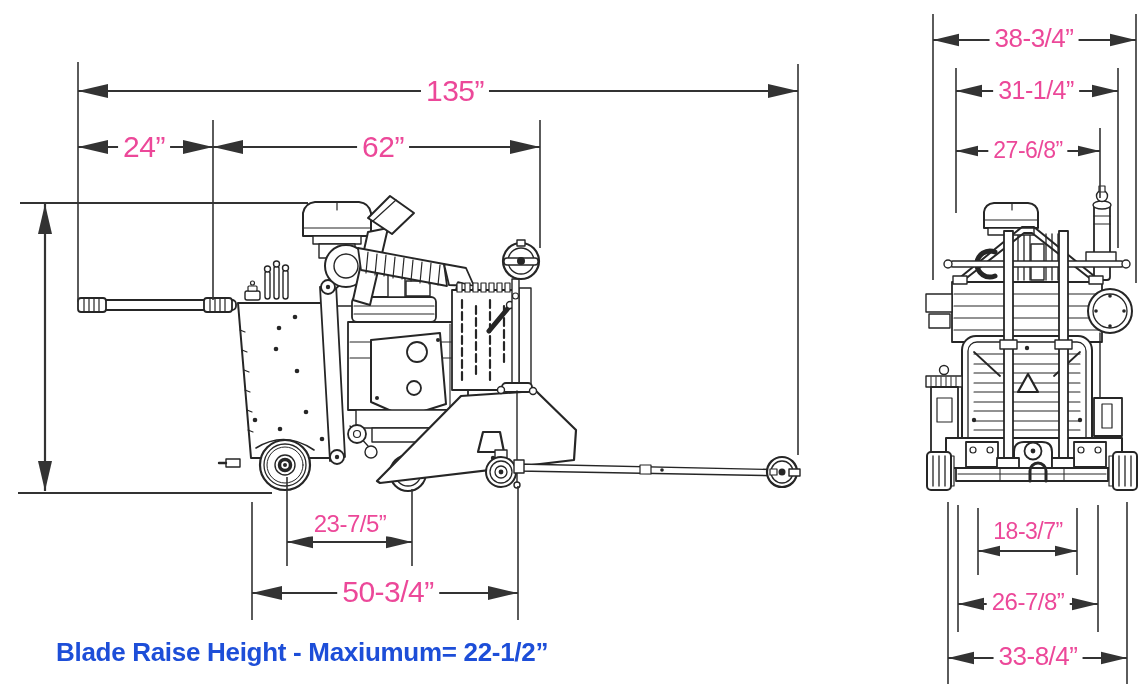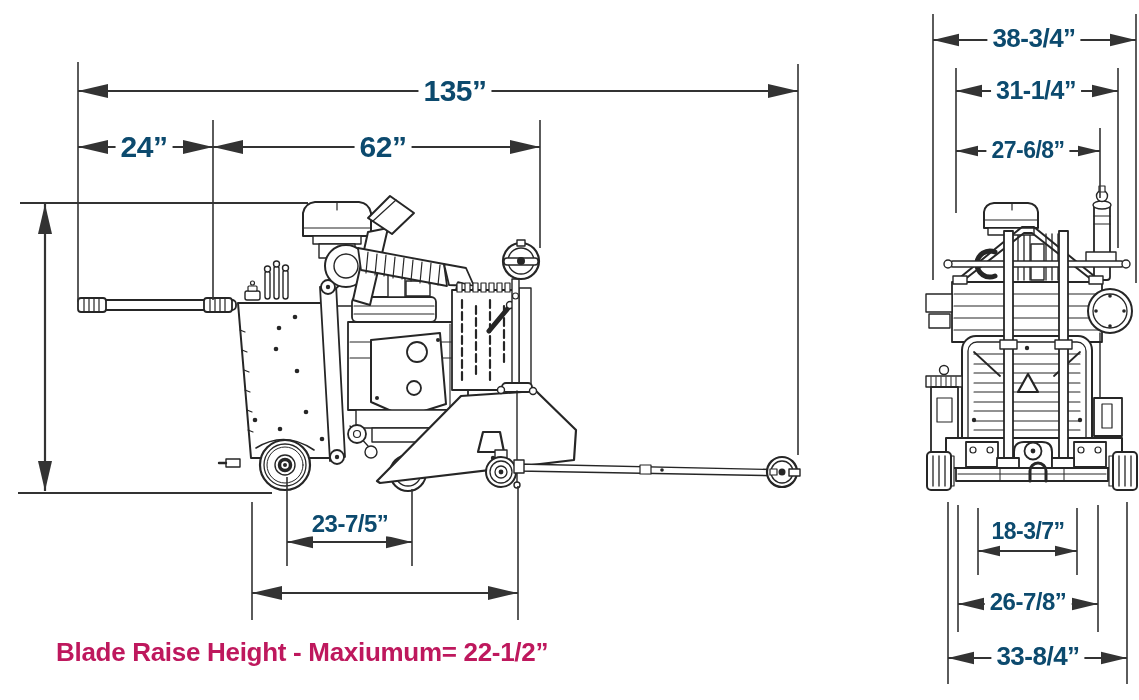--- a/index.html
+++ b/index.html
@@ -1,23 +1,23 @@
 <!DOCTYPE html>
 <html><head>
 <meta charset="utf-8">
 <style>
   html,body{margin:0;padding:0;background:#fff;}
   #stage{position:relative;width:1139px;height:700px;background:#ffffff;overflow:hidden;
          font-family:"Liberation Sans", sans-serif;}
   #art{position:absolute;left:0;top:0;z-index:1;}
   #labels{position:absolute;left:0;top:0;width:1139px;height:700px;z-index:2;}
   .dim-label{position:absolute;transform:translate(-50%,-50%);background:#ffffff;
-             color:#0c4a6e;font-weight:700;white-space:nowrap;padding:0 5px;line-height:1.05;
+             color:#ec4899;font-weight:400;white-space:nowrap;padding:0 5px;line-height:1.05;
              letter-spacing:-0.5px;}
-  .note-label{position:absolute;transform:translate(0,-50%);background:#ffffff;color:#be185d;
+  .note-label{position:absolute;transform:translate(0,-50%);background:#ffffff;color:#1d4ed8;
               font-weight:700;white-space:nowrap;letter-spacing:-0.3px;}
   svg *{vector-effect:non-scaling-stroke;}
 </style>
 </head>
 <body>
 
 <div id="stage">
 
 <svg id="art" width="1139" height="700" viewBox="0 0 1139 700">
   <g stroke="#262626" fill="none" stroke-width="1.6" stroke-linecap="round" stroke-linejoin="round">
@@ -372,20 +372,21 @@
         <polygon points="948,658 974,651.8 974,664.2" fill="#333333"></polygon>
         <polygon points="1127,658 1101,651.8 1101,664.2" fill="#333333"></polygon>
       </g>
 </svg>
 
 <div id="labels">
   <div class="dim-label" style="left:455px;top:91px;font-size:30px">135”</div>
   <div class="dim-label" style="left:144px;top:147px;font-size:30px">24”</div>
   <div class="dim-label" style="left:383px;top:147px;font-size:30px">62”</div>
   <div class="dim-label" style="left:350px;top:524px;font-size:24px">23-7/5”</div>
+  <div class="dim-label" style="left:388px;top:592px;font-size:30px">50-3/4”</div>
 
   <div class="dim-label" style="left:1034px;top:39px;font-size:26px">38-3/4”</div>
   <div class="dim-label" style="left:1036px;top:90px;font-size:25px">31-1/4”</div>
   <div class="dim-label" style="left:1028px;top:150px;font-size:23px">27-6/8”</div>
   <div class="dim-label" style="left:1028px;top:531px;font-size:23px">18-3/7”</div>
   <div class="dim-label" style="left:1028px;top:602px;font-size:24px">26-7/8”</div>
   <div class="dim-label" style="left:1038px;top:657px;font-size:26px">33-8/4”</div>
 
   <div class="note-label" style="left:56px;top:652px;font-size:26px">Blade Raise Height - Maxiumum= 22-1/2”</div>
 </div>

